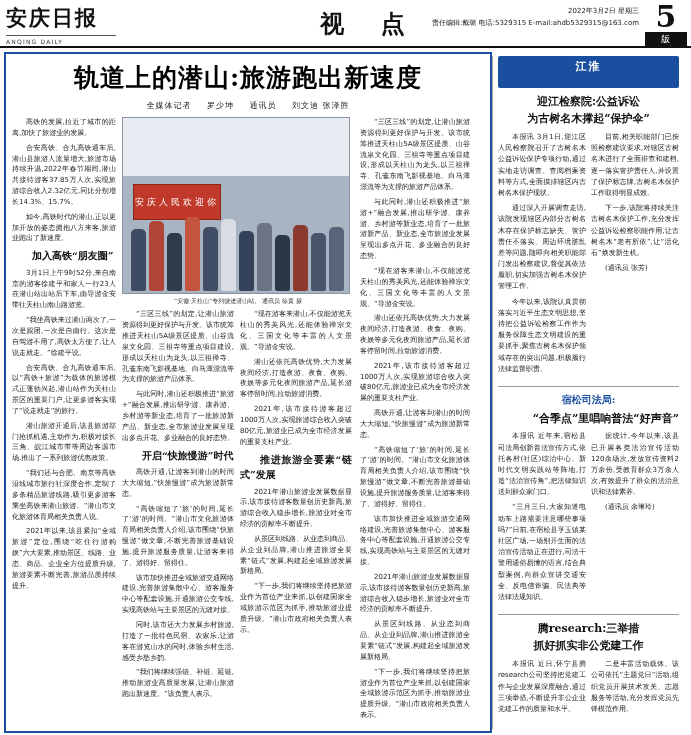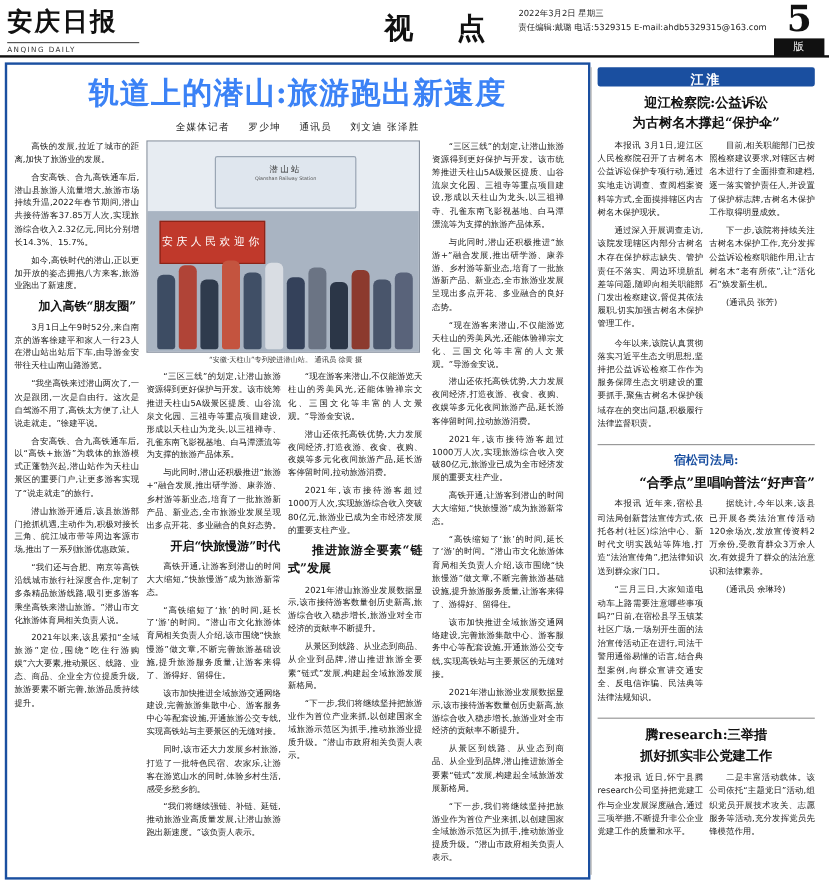--- a/index.html
+++ b/index.html
@@ -12,33 +12,33 @@
   }
   .page{position:relative;width:691px;height:735px;box-sizing:border-box;}
 
   
   .masthead{position:relative;height:46px;border-bottom:2px solid #111;}
   .logo{position:absolute;left:6px;top:4px;width:110px;}
   .logo .cn{font-family:"DejaVu Serif","Liberation Serif",serif;font-weight:bold;font-size:21px;letter-spacing:2px;color:#111;}
   .logo .en{font-size:6px;letter-spacing:1.2px;color:#333;margin-top:3px;border-top:1px solid #555;padding-top:2px;}
   .mast-center{position:absolute;left:0;right:0;top:8px;text-align:center;margin-left:48px;}
   .mast-center .title{font-family:"DejaVu Serif","Liberation Serif",serif;font-size:24px;font-weight:bold;letter-spacing:14px;}
-  .mast-meta{position:absolute;right:52px;top:6px;font-size:7px;line-height:1.5;color:#222;}
+  .mast-meta{position:absolute;right:52px;top:6px;text-align:right;font-size:7px;line-height:1.5;color:#222;}
   .pagenum{position:absolute;right:4px;top:2px;width:42px;text-align:center;}
   .pagenum .num{font-family:"DejaVu Serif","Liberation Serif",serif;font-size:30px;font-weight:bold;line-height:30px;}
   .pagenum .ban{background:#111;color:#fff;font-size:9px;padding:1px 0;letter-spacing:1px;}
 
   
   .body-wrap{position:relative;display:flex;height:689px;box-sizing:border-box;padding:4px 4px 4px 4px;}
   .left-col{width:488px;border:2px solid #1a4fa0;box-sizing:border-box;padding:5px 6px;position:relative;}
   .right-col{width:190px;box-sizing:border-box;padding:2px 3px 2px 6px;position:relative;}
 
   
   .kicker{text-align:center;font-family:"DejaVu Serif","Liberation Serif",serif;font-size:13px;font-weight:bold;color:#1a4fa0;letter-spacing:1px;margin:6px 0 4px;}
-  .headline{text-align:center;font-family:"DejaVu Serif","Liberation Serif",serif;font-size:25px;font-weight:bold;color:#3b82f6;letter-spacing:1px;margin:2px 0 6px;}
+  .headline{text-align:center;font-family:"DejaVu Serif","Liberation Serif",serif;font-size:25px;font-weight:bold;color:#000000;letter-spacing:1px;margin:2px 0 6px;}
   .byline{text-align:center;font-size:8px;color:#222;margin-bottom:6px;letter-spacing:1px;}
   .byline span{margin:0 6px;}
 
   
   .cols{display:flex;gap:6px;}
   .col{font-size:7px;line-height:1.55;text-align:justify;color:#1a1a1a;}
   .c1{width:104px;}
   .c4{width:110px;}
   .col p{margin:0 0 4px;text-indent:2em;}
   .sub{font-family:"DejaVu Serif","Liberation Serif",serif;font-weight:bold;font-size:10px;text-indent:0;margin:6px 0 4px;color:#111;}
@@ -50,21 +50,21 @@
   .photo .station .nm{font-size:7px;text-align:center;margin-top:5px;color:#333;letter-spacing:2px;}
   .photo .station .en{font-size:4px;text-align:center;color:#555;}
   .photo .platform{position:absolute;left:0;right:0;top:58px;height:117px;background:#a9b4c2;}
   .photo .banner{position:absolute;left:10px;top:66px;width:86px;height:34px;background:#c0392b;border:1px solid #8b2418;}
   .photo .banner .t{color:#fff;font-size:9px;text-align:center;line-height:34px;letter-spacing:3px;font-family:"DejaVu Serif","Liberation Serif",serif;}
   .photo .crowd{position:absolute;left:0;right:0;bottom:0;height:92px;}
   .photo .p{position:absolute;bottom:2px;width:15px;border-radius:5px 5px 2px 2px;}
   .caption{font-size:6px;color:#333;text-align:center;margin-top:3px;line-height:1.4;}
 
   
-  .r-logo{height:16px;background:#1a4fa0;color:#fff;font-family:"DejaVu Serif","Liberation Serif",serif;font-weight:bold;font-size:11px;text-align:center;line-height:22px;letter-spacing:2px;margin:2px 0 6px;border-radius:2px;}
+  .r-logo{height:32px;background:#1a4fa0;color:#fff;font-family:"DejaVu Serif","Liberation Serif",serif;font-weight:bold;font-size:11px;text-align:center;line-height:22px;letter-spacing:2px;margin:2px 0 6px;border-radius:2px;}
   .r-title{font-family:"DejaVu Serif","Liberation Serif",serif;font-size:11px;font-weight:bold;text-align:center;line-height:1.5;margin:2px 0 5px;color:#111;}
   .r-sub{font-size:7px;line-height:1.6;text-align:justify;color:#1a1a1a;}
   .r-sub p{margin:0 0 4px;text-indent:2em;}
   .r-cols{display:flex;gap:5px;}
   .r-c{width:88px;}
   .r-rule{border-top:1px solid #999;margin:7px 0 6px;}
   .r-head2{font-family:"DejaVu Serif","Liberation Serif",serif;font-size:10px;font-weight:bold;text-align:center;color:#1a4fa0;margin-bottom:4px;}
   .r-head3{font-family:"DejaVu Serif","Liberation Serif",serif;font-size:11px;font-weight:bold;text-align:right;color:#111;margin-bottom:5px;line-height:1.4;}
   .vrule{position:absolute;left:0;top:4px;bottom:4px;width:1px;background:#aaa;}
 </style>
@@ -114,24 +114,20 @@
           <p>“我坐高铁来过潜山两次了,一次是跟团,一次是自由行。这次是自驾游不用了,高铁太方便了,让人说走就走。”徐建平说。</p>
           <p>合安高铁、合九高铁通车后,以“高铁+旅游”为载体的旅游模式正蓬勃兴起,潜山站作为天柱山景区的重要门户,让更多游客实现了“说走就走”的旅行。</p>
           <p>潜山旅游开通后,该县旅游部门抢抓机遇,主动作为,积极对接长三角、皖江城市带等周边客源市场,推出了一系列旅游优惠政策。</p>
           <p>“我们还与合肥、南京等高铁沿线城市旅行社深度合作,定制了多条精品旅游线路,吸引更多游客乘坐高铁来潜山旅游。”潜山市文化旅游体育局相关负责人说。</p>
           <p>2021年以来,该县紧扣“全域旅游”定位,围绕“吃住行游购娱”六大要素,推动景区、线路、业态、商品、企业全方位提质升级,旅游要素不断完善,旅游品质持续提升。</p>
         </div>
 
         <div style="width:232px;">
           <div class="photo">
             <div class="sky"></div>
-            <div class="station">
-              <div class="nm">潜山站</div>
-              <div class="en">Qianshan Railway Station</div>
-            </div>
             <div class="platform"></div>
             <div class="banner">
               <div class="t">安庆人民欢迎你</div>
             </div>
             <div class="crowd">
               <div class="p" style="left:8px;height:62px;background:#3d4c63;"></div>
               <div class="p" style="left:26px;height:70px;background:#b04437;"></div>
               <div class="p" style="left:44px;height:58px;background:#2f3b4d;"></div>
               <div class="p" style="left:62px;height:74px;background:#c4543f;"></div>
               <div class="p" style="left:80px;height:64px;background:#404f66;"></div>

